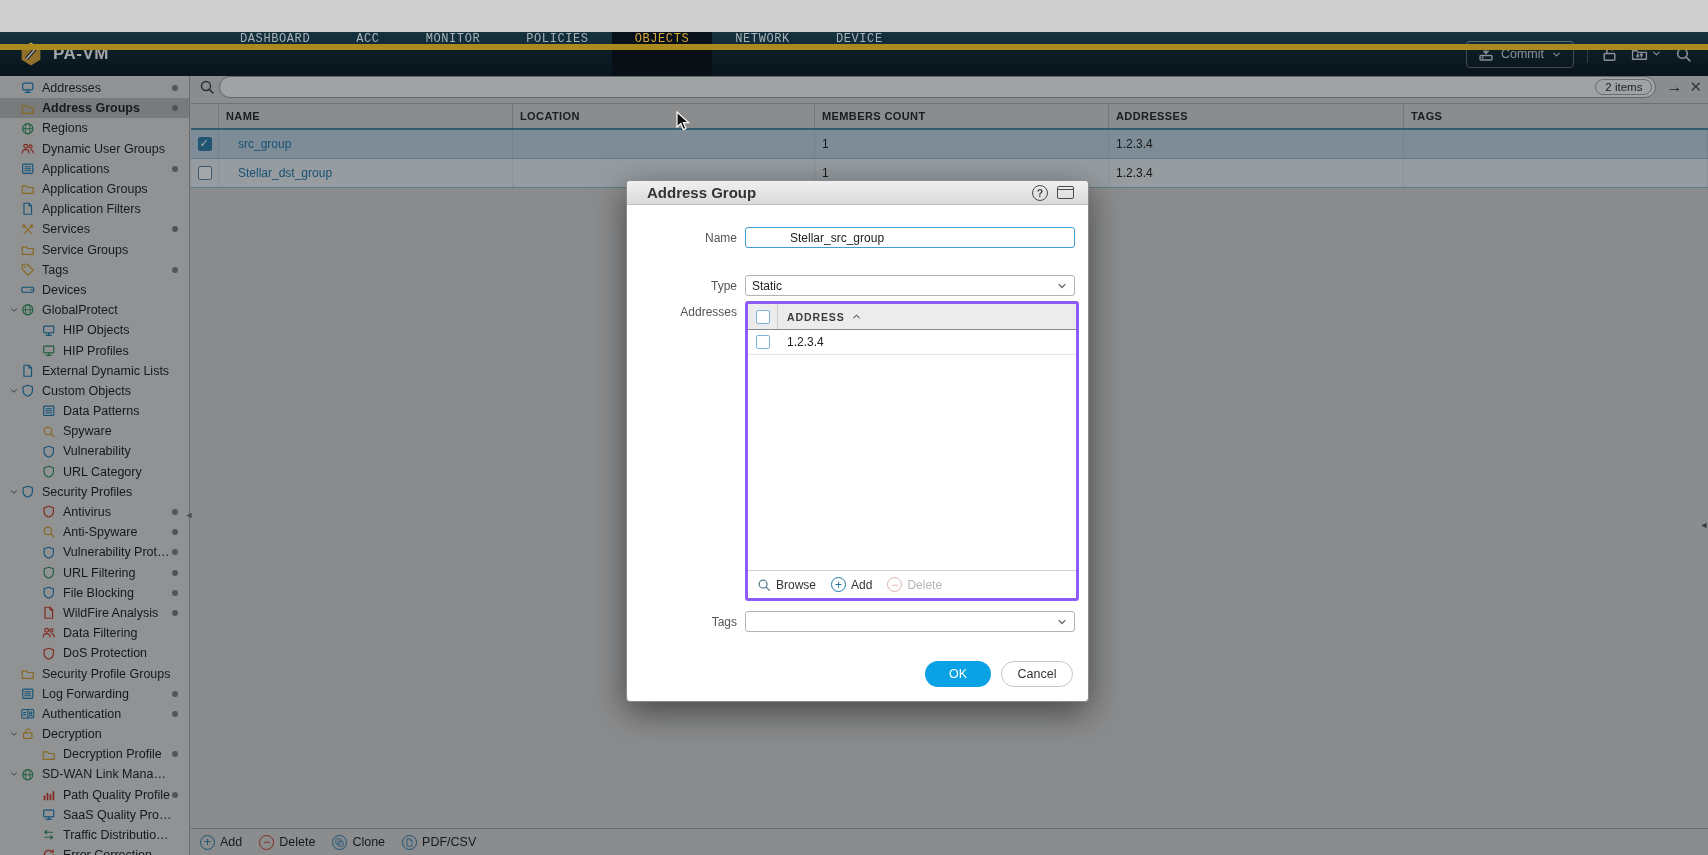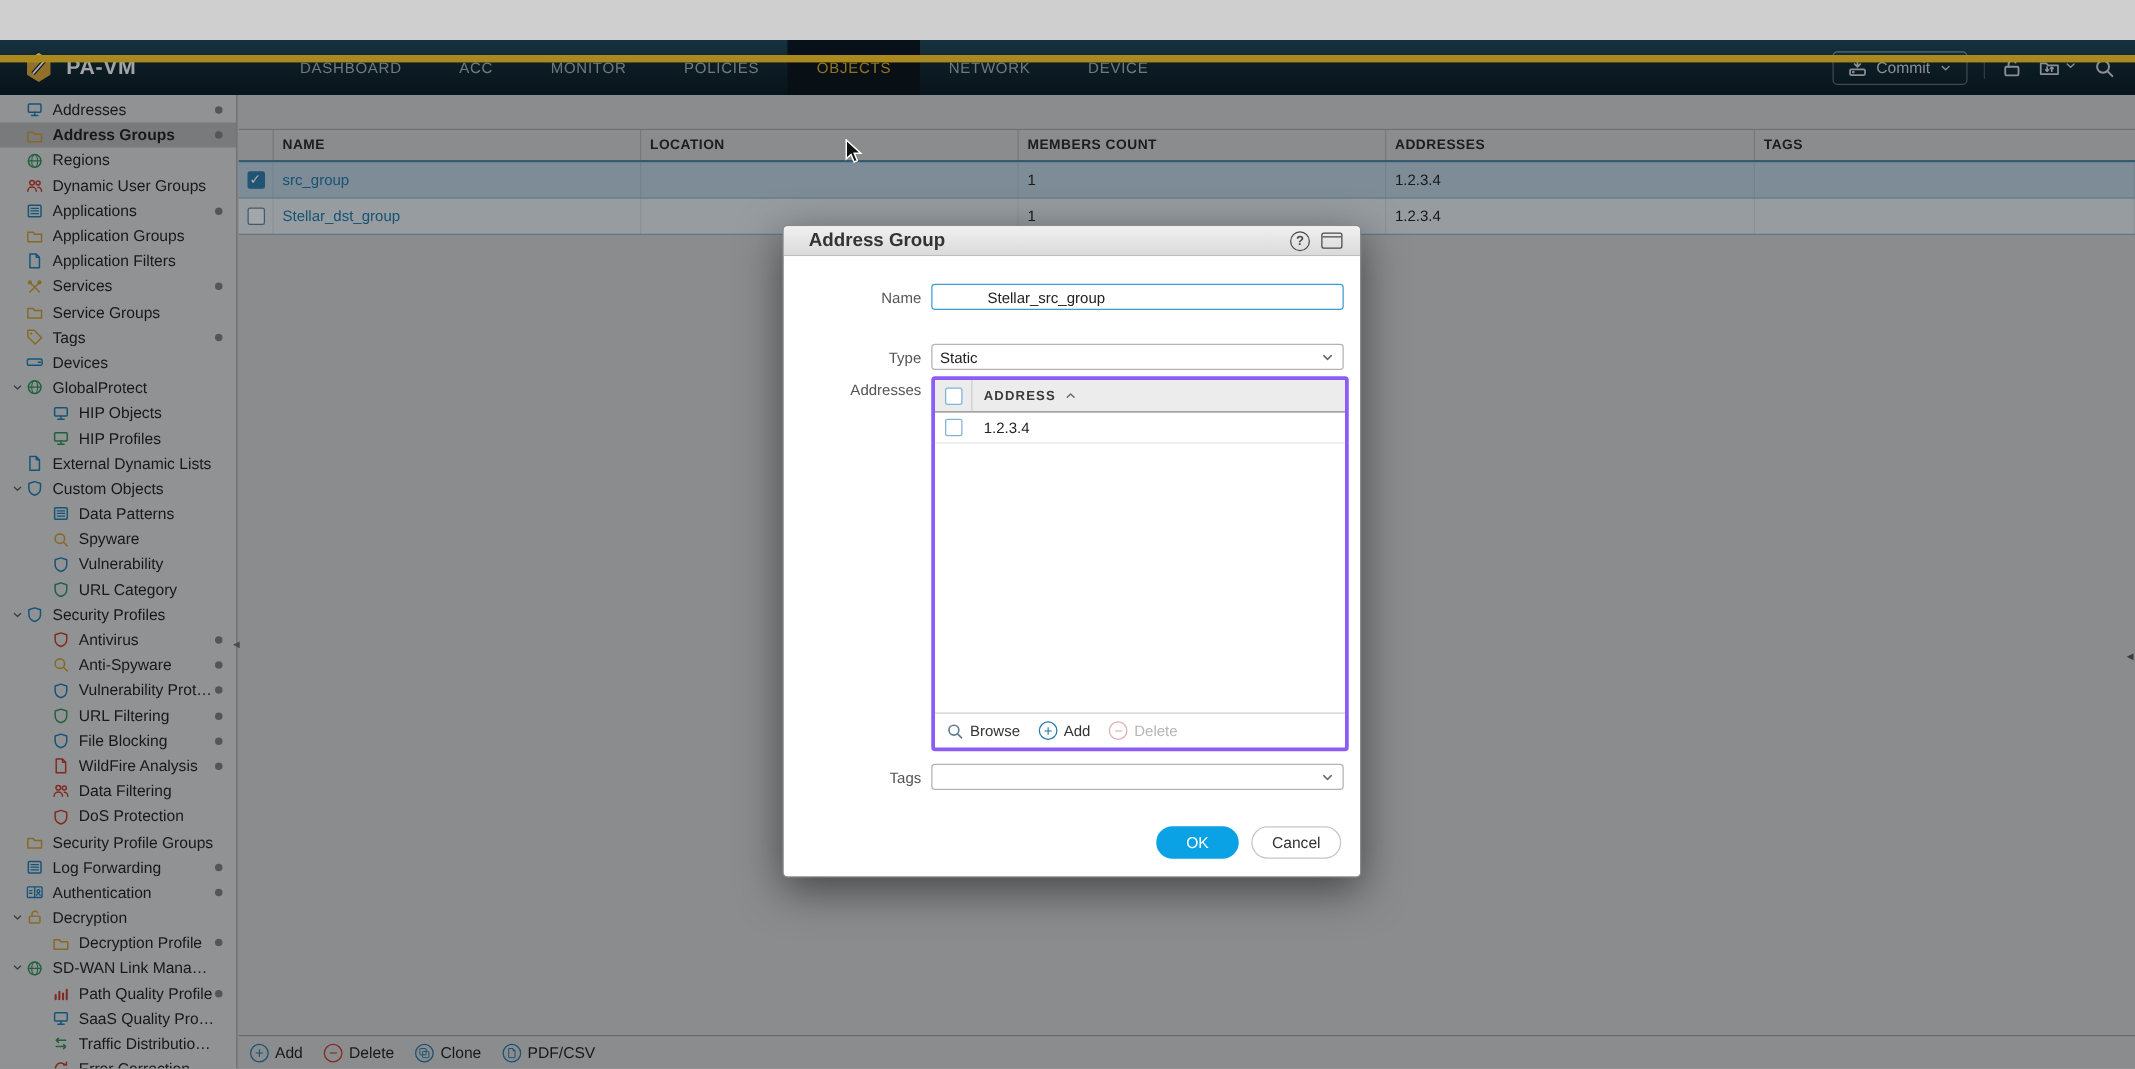--- a/index.html
+++ b/index.html
@@ -6,22 +6,22 @@
   body { background: #222; font-family: "Liberation Sans", sans-serif; }
   .screen { position: relative; width: 1708px; height: 855px; overflow: hidden; background: #cfcfcf; }
 
   
   .topnav { position: absolute; left:0; top:0; right:0; height: 44px;
     background: linear-gradient(180deg,#16323f 0%,#0b1d27 80%,#0a1a23 100%);
     display: flex; align-items: center; color:#c2c9cd; z-index: 10; margin-top: 32px; }
   .brand { display:flex; align-items:center; gap:9px; padding:0 18px; min-width:175px; }
   .brand-title { font-size:17px; font-weight:bold; color:#f2f4f5; letter-spacing:.5px; }
   .tabs { display:flex; height:100%; margin-left:42px; }
-  .tab { display:flex; align-items:center; padding:0 23px; font-size:12px; letter-spacing:.6px;
-    color:#a9b2b8; cursor:pointer; white-space:nowrap; }
+  .tab { display:flex; padding:0 23px; font-size:12px; letter-spacing:.6px;
+    color:#a9b2b8; cursor:pointer; white-space:nowrap;font-family:Liberation Mono, monospace; }
   .tab.f-active { background:#081119; color:#d8a738; }
   .nav-right { margin-left:auto; display:flex; align-items:center; gap:13px; padding-right:16px; }
   .commit-btn { display:flex; align-items:center; gap:7px; border:1px solid #5d6b72; border-radius:4px;
     height:27px; padding:0 11px; color:#ccd3d7; font-size:12.5px; background:transparent; cursor:pointer; }
   .vsep { width:1px; height:18px; background:#46545c; }
   .nav-ico { display:flex; align-items:center; gap:3px; color:#ccd3d7; cursor:pointer; }
   .nav-ico svg { width:17px; height:17px; }
   .cg-caret svg { width:11px; height:11px; }
   .goldbar { position:absolute; left:0; top:44px; right:0; height:6px; background:#aa8a1f; z-index:10; }
 
@@ -74,21 +74,21 @@
     border-right:1px solid #b0b0b0; letter-spacing:.4px; cursor:pointer; }
   .c-check { width:28px; justify-content:center; padding:0; }
   .c-name { width:294px; } .c-loc { width:302px; } .c-mem { width:294px; } .c-addr { width:295px; }
   .c-tags { flex:1; border-right:none; }
   .tbody { position:absolute; left:0; right:0; top:80px; }
   .trow { display:flex; height:29px; border-bottom:1px solid #8fb2c6; background:#dfe7ec; }
   .trow.f-selected { background:#b9cfdd; }
   .cell { display:flex; align-items:center; padding:0 7px; font-size:12px; color:#222;
     border-right:1px solid rgba(0,0,0,.07); overflow:hidden; }
   .cell.c-check { justify-content:center; padding:0; }
-  .cell a { color:#2277a8; text-decoration:none; }
+  .cell a { color:#2277a8; text-decoration:none;margin-left:12px; }
   .cbx { width:14px; height:14px; border:1.5px solid #5a85a0; background:#f4f7f9; border-radius:2px;
     position:relative; cursor:pointer; }
   .cbx::after { content:"✓"; position:absolute; left:1px; top:-1px; font-size:11px; color:#fff; display:none; }
   .trow.f-checked .cbx { background:#2b7ca6; border-color:#2b7ca6; }
   .trow.f-checked .cbx::after { display:block; }
   .right-handle { position:absolute; right:0; top:458px; width:8px; height:34px; display:flex; align-items:center;
     justify-content:center; color:#555; font-size:9px; cursor:pointer; }
 
   
   .bottom-bar { position:absolute; left:0; right:0; top:778px; height:27px; border-top:1px solid #9c9c9c;
@@ -904,20 +904,35 @@
     <div class="side-handle">◄</div>
 
     <main class="main">
       <div class="util-icons">
         <svg viewBox="0 0 16 16">
             <use href="#i-refresh"></use>
           </svg>
         <span class="qmark">?</span>
       </div>
 
+      <div class="search-row">
+        <span class="search-glyph">
+          <svg viewBox="0 0 16 16">
+              <use href="#i-search"></use>
+            </svg>
+        </span>
+        <div class="search-pill">
+          <input type="text" value="" style="">
+          <span class="items-pill">2 items</span>
+        </div>
+        <div class="filter-icons">
+          <span class="arrow-glyph">→</span>
+          <span class="clear-glyph">✕</span>
+        </div>
+      </div>
 
       <div class="thead">
         <span class="th c-check"></span>
 
           <span class="th c-name">
             <span>NAME</span>
           </span>
 
           <span class="th c-loc">
             <span>LOCATION</span>

